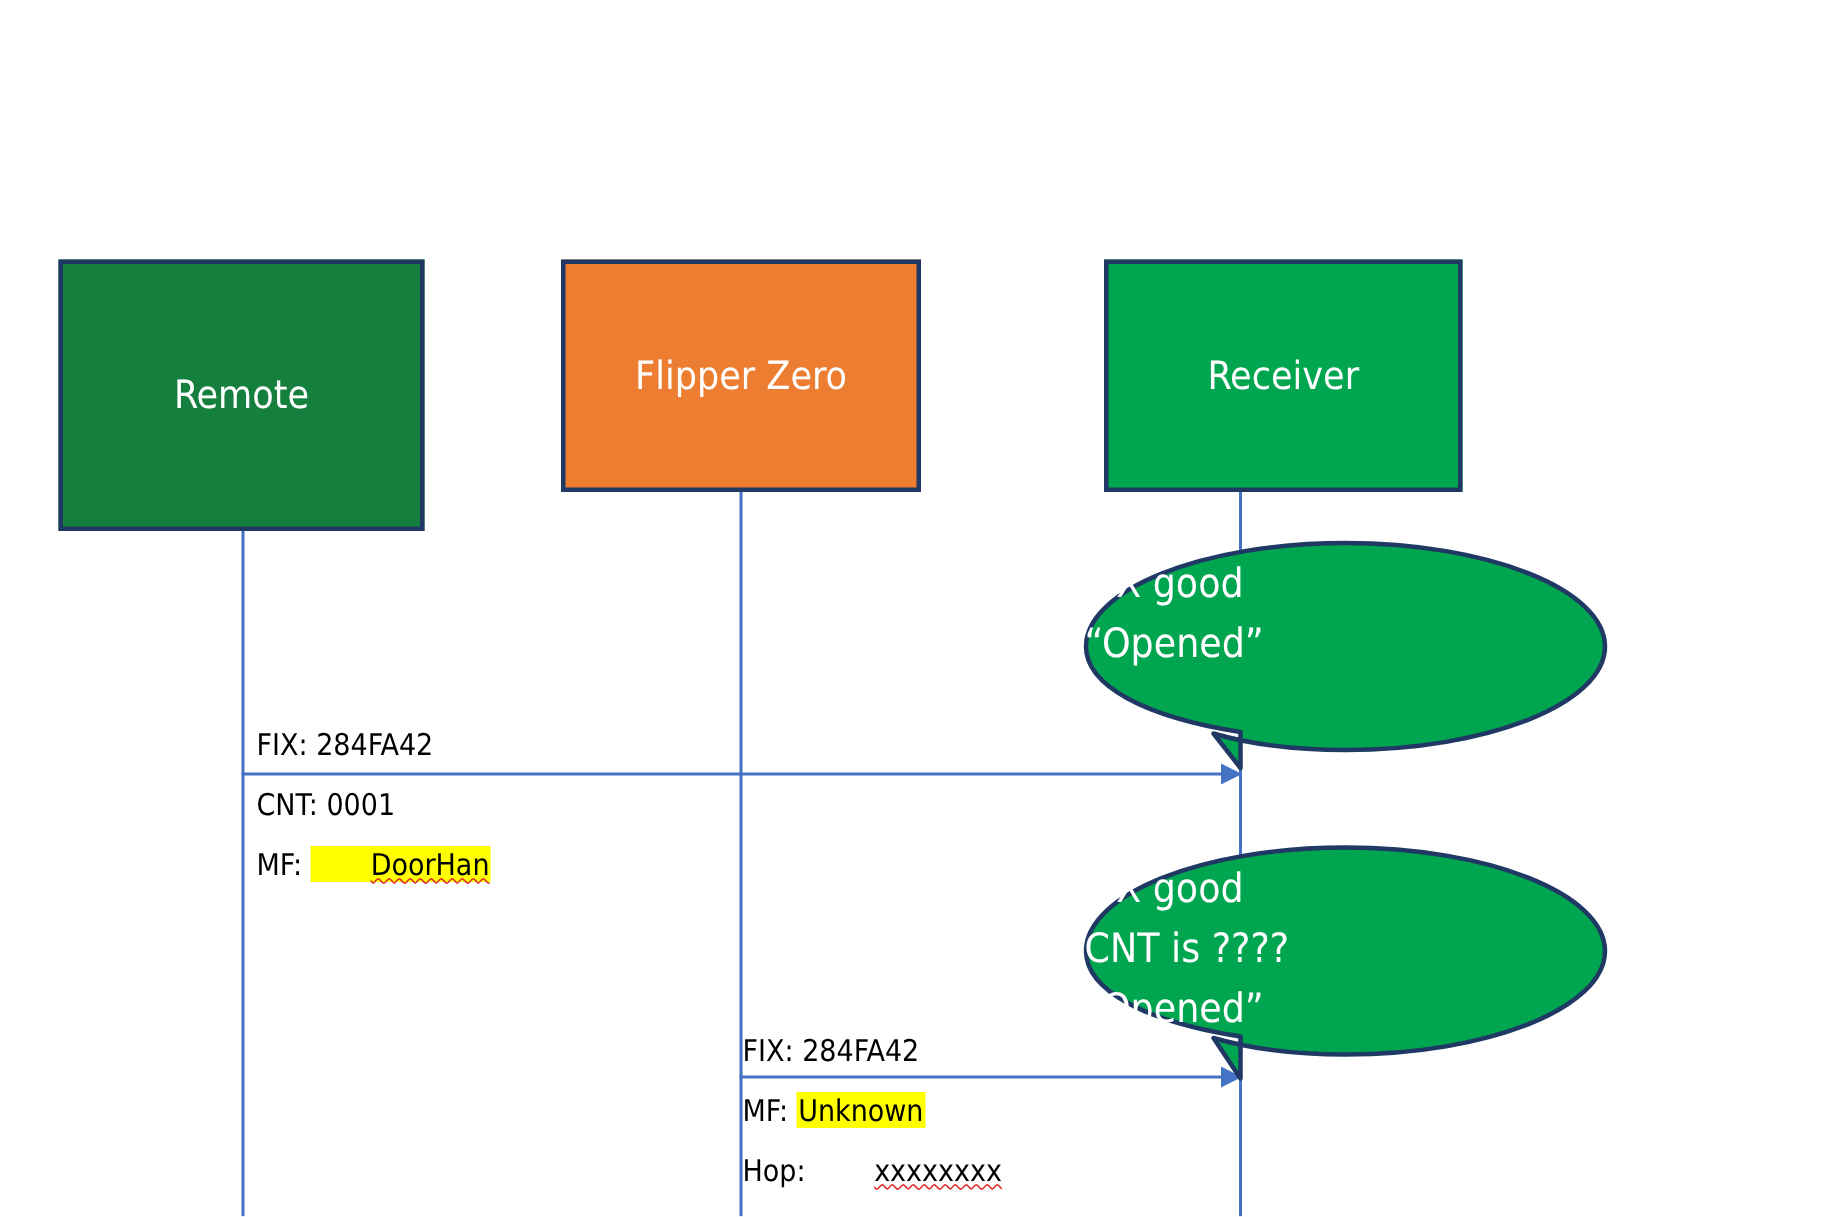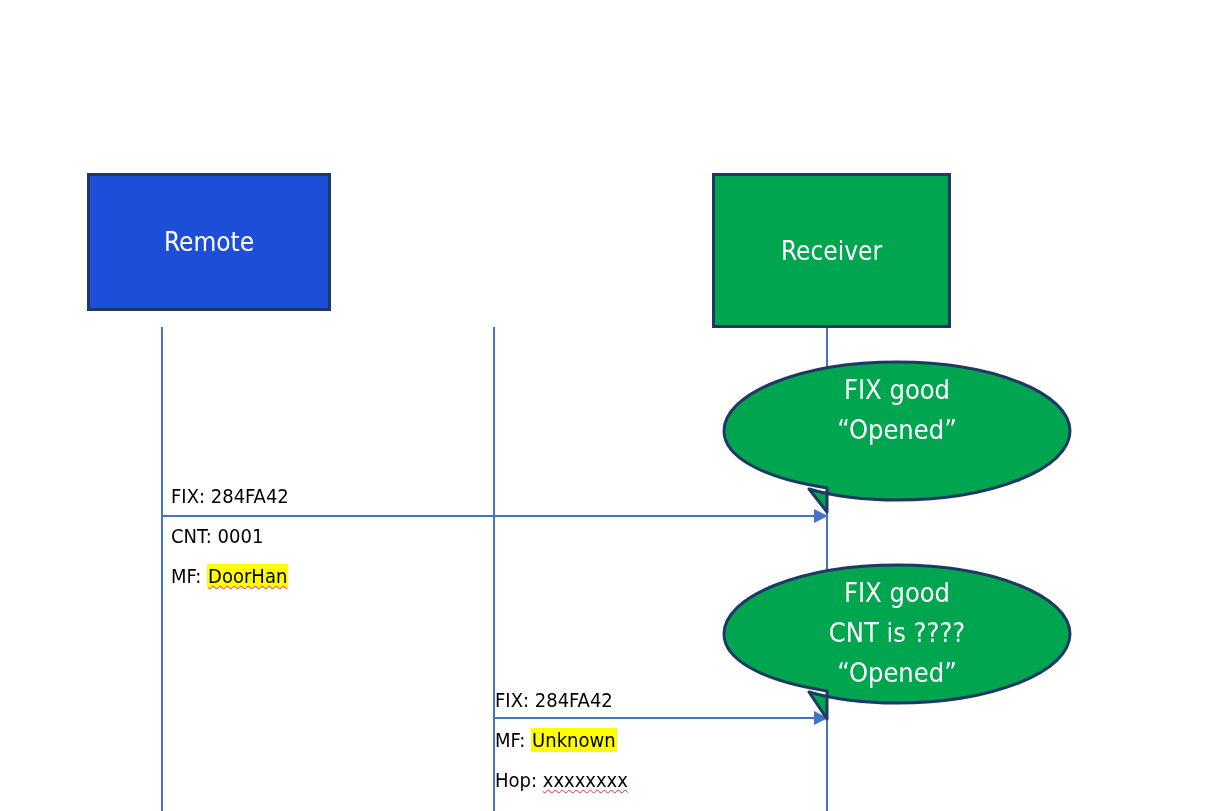--- a/index.html
+++ b/index.html
@@ -51,23 +51,23 @@
     border: 3px solid #1F3864;
     box-sizing: border-box;
     display: flex;
     align-items: center;
     justify-content: center;
     color: #FFFFFF;
     font-size: 26px;
     font-weight: 400;
     font-family: "DejaVu Sans Condensed", "Liberation Sans Narrow", "Liberation Sans", sans-serif;
   }
-  #actor-remote   { left: 39px;  top: 173px; width: 244px; height: 138px; background: #1d4ed8; margin-left: 48px; }
+  #actor-remote   { left: 39px;  top: 173px; width: 244px; height: 181px; background: #15803d; }
   #actor-flipper  { left: 374px; top: 173px; width: 240px; height: 155px; background: #ED7D31; }
-  #actor-receiver { left: 712px; top: 173px; width: 239px; height: 155px; background: #00A550; }
+  #actor-receiver { left: 736px; top: 173px; width: 239px; height: 155px; background: #00A550; }
   .actor-label { pointer-events: none; }
 
   
   .msg-arrow { position: absolute; height: 14px; }
   .msg-arrow .shaft {
     position: absolute;
     left: 0;
     top: 6px;
     height: 2px;
     background: #4472C4;
@@ -103,31 +103,32 @@
   .hl {
     background: #FFFF00;
     padding: 0 1px;
   }
   .sq {
     text-decoration-line: underline;
     text-decoration-style: wavy;
     text-decoration-color: #E03030;
     text-decoration-thickness: 1px;
     text-underline-offset: 2px;
+    padding-left: 40px;
   }
 
   
   .callout { position: absolute; }
   .callout svg { display: block; overflow: visible; }
   .callout-text {
     position: absolute;
     left: 0;
     top: 0;
     width: 348px;
-    text-align: center;
+    text-align: left;
     color: #FFFFFF;
     font-family: "DejaVu Sans Condensed", "Liberation Sans Narrow", "Liberation Sans", sans-serif;
     font-size: 27px;
     line-height: 40px;
     pointer-events: none;
   }
   #callout-one   { left: 723px; top: 361px; width: 348px; height: 160px; }
   #callout-one   .callout-text { top: 9px; }
   #callout-two   { left: 723px; top: 564px; width: 348px; height: 160px; }
   #callout-two   .callout-text { top: 9px; }
@@ -137,20 +138,23 @@
 
 <div id="slide">
 
 
   <div class="lifeline" id="lifeline-remote"></div>
   <div class="lifeline" id="lifeline-flipper"></div>
   <div class="lifeline" id="lifeline-receiver"></div>
 
   <div class="actor-box" id="actor-remote">
     <span class="actor-label">Remote</span>
+  </div>
+  <div class="actor-box" id="actor-flipper">
+    <span class="actor-label">Flipper Zero</span>
   </div>
   <div class="actor-box" id="actor-receiver">
     <span class="actor-label">Receiver</span>
   </div>
 
   <div class="msg-arrow" id="arrow-remote-to-receiver">
     <div class="shaft"></div>
     <div class="head"></div>
   </div>
 

